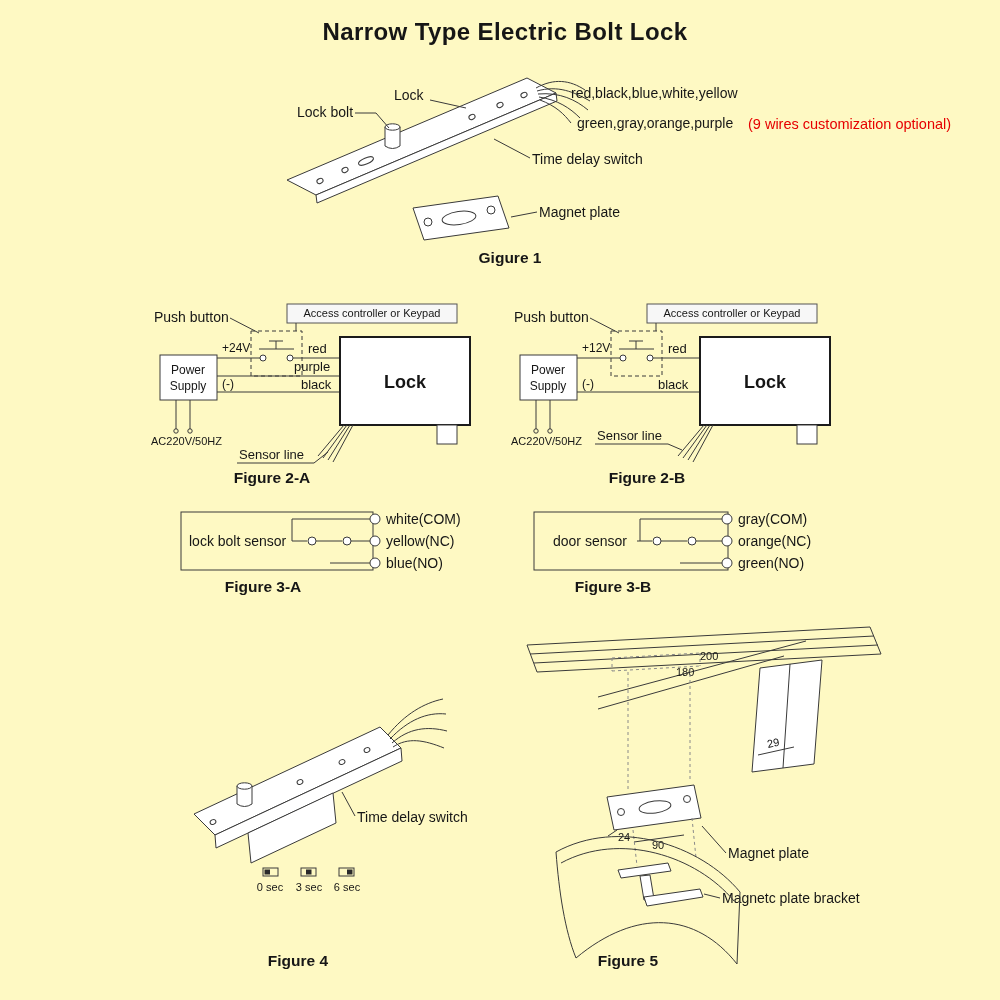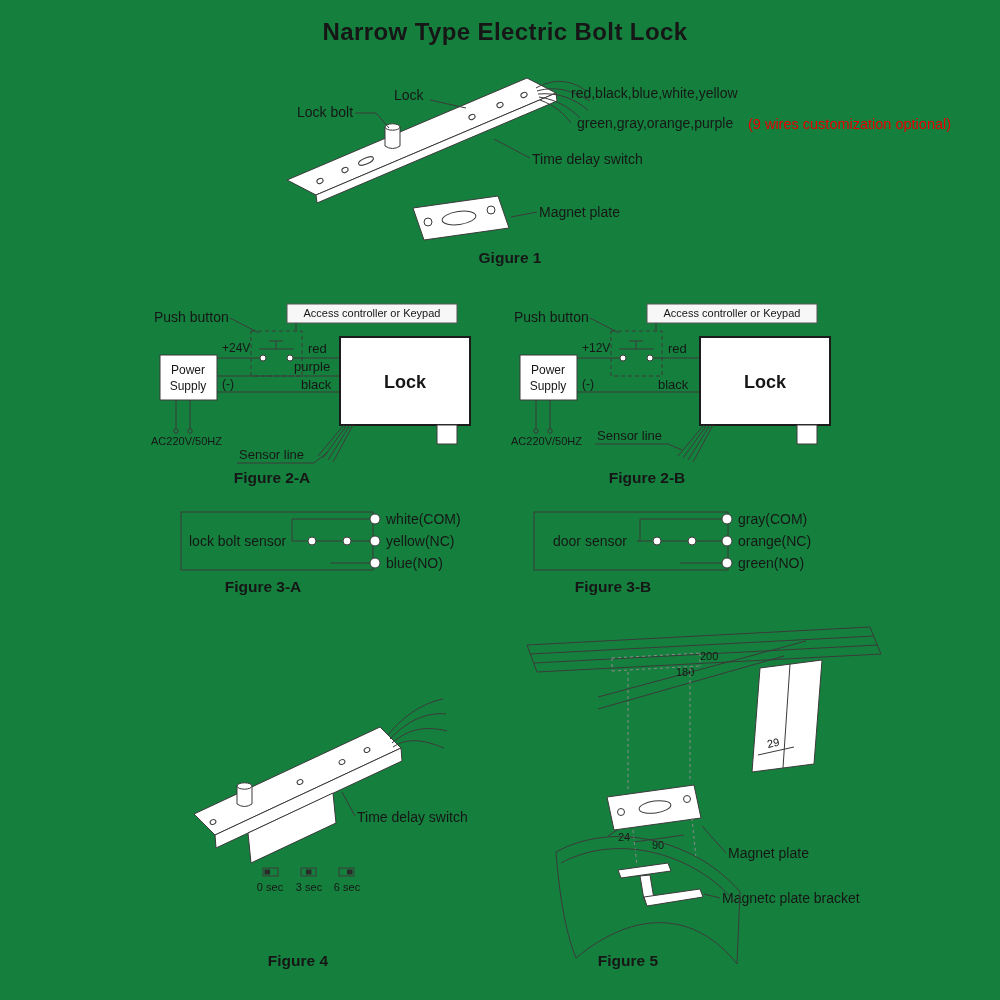--- a/index.html
+++ b/index.html
@@ -1,16 +1,16 @@
 <!DOCTYPE html>
 <html style="--note-red: #e60000;"><head>
 <meta charset="utf-8">
 <style>
   html,body{margin:0;padding:0;background:#fff;}
-  .stage{position:relative;width:1000px;height:1000px;background:#15803d;overflow:hidden;}
+  .stage{position:relative;width:1000px;height:1000px;background:#fef9c3;overflow:hidden;}
   svg{display:block;}
   svg text{font-family:"Liberation Sans","DejaVu Sans",sans-serif;fill:#161616;}
   .ln{stroke:#3a3a3a;stroke-width:1;fill:none;}
   .lnf{stroke:#3a3a3a;stroke-width:1;fill:#ffffff;}
   .boxfill{stroke:#555;stroke-width:1;fill:#f7f7f7;}
   .thick{stroke:#1b1b1b;stroke-width:2;fill:#ffffff;}
   .dash{stroke:#3a3a3a;stroke-width:1;fill:none;stroke-dasharray:4 3;}
   .dash2{stroke:#8a8a8a;stroke-width:1;fill:none;stroke-dasharray:3 3;}
   .fillk{fill:#2a2a2a;stroke:none;}
   .t14{font-size:14px;}

